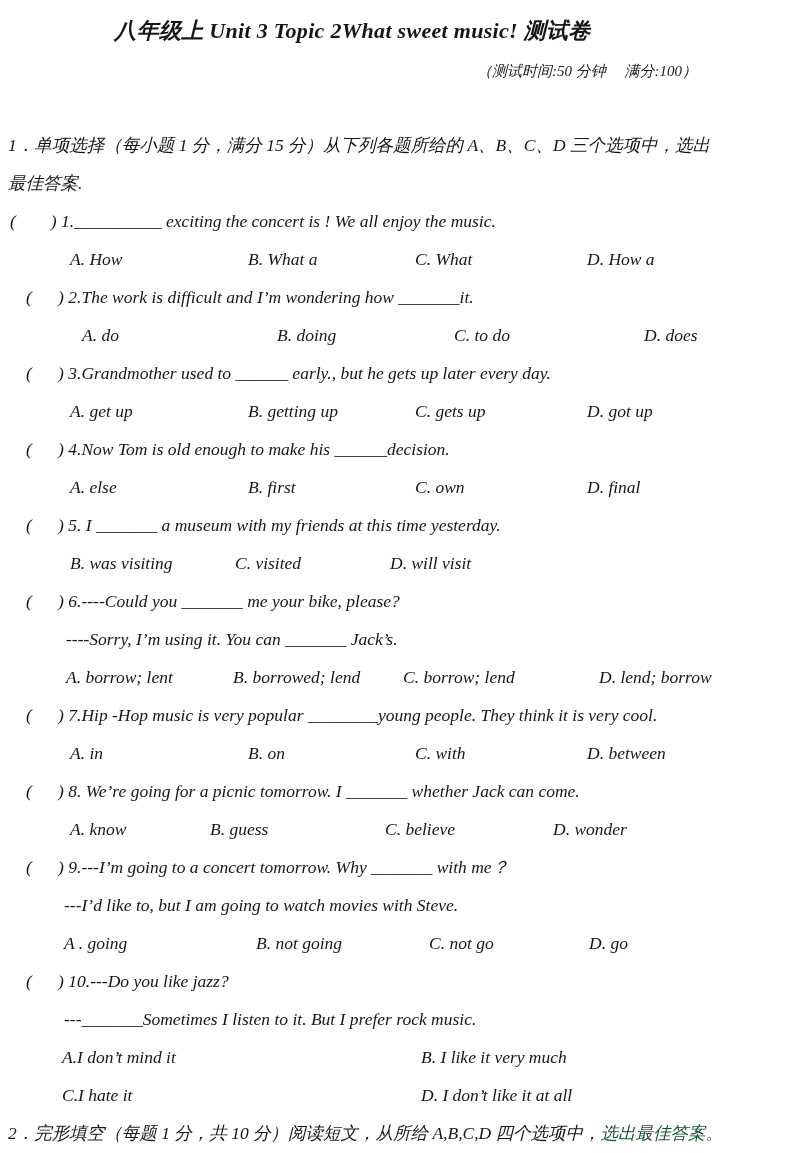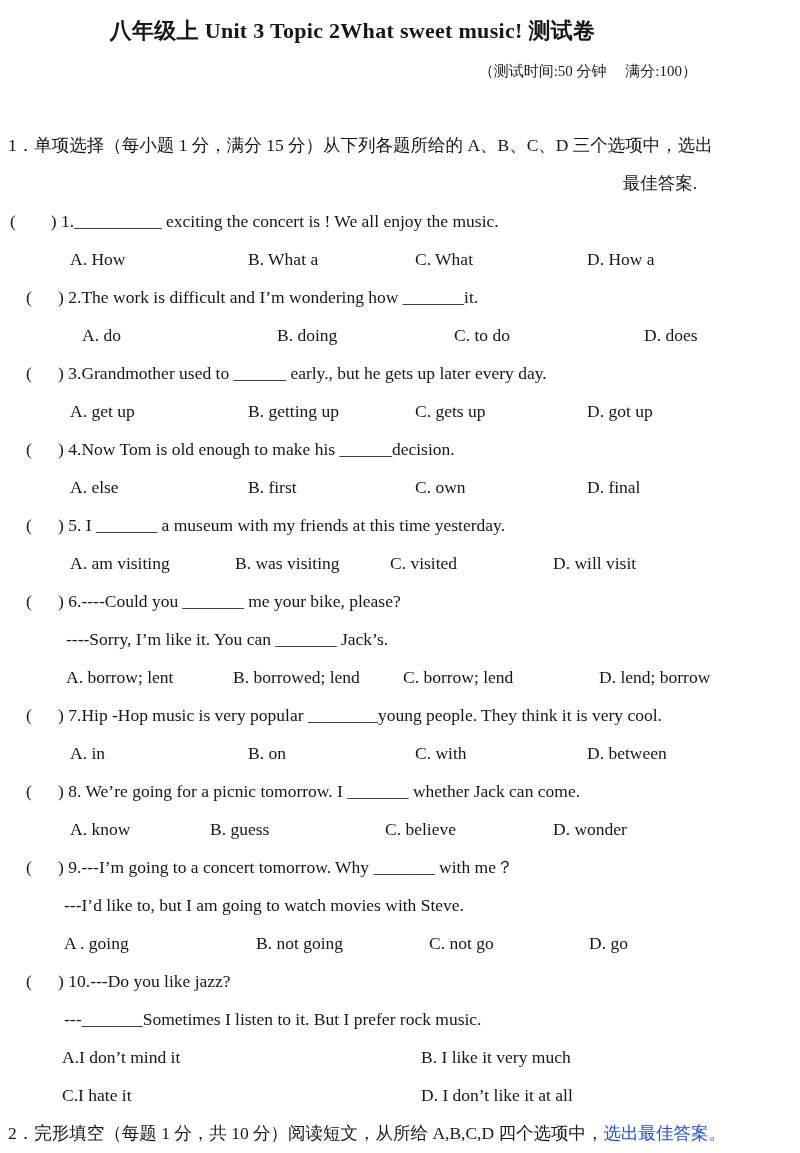--- a/index.html
+++ b/index.html
@@ -3,63 +3,62 @@
 <meta charset="utf-8">
 <style>
   html,body { margin:0; padding:0; }
   body {
     width:800px; height:1153px;
     background:#ffffff;
     color:#161616;
     font-family:"Liberation Serif","DejaVu Serif",serif;
     overflow:hidden;
   }
-  .page { box-sizing:border-box; width:703px; height:1153px; padding:16px 6px 4px 8px; }
+  .page { box-sizing:border-box; width:703px; height:1153px; padding:16px 6px 4px 8px;font-style:italic; }
 
   .title {
     text-align:center;
     font-weight:700;
     font-size:22px;
     line-height:30px;
     letter-spacing:0.3px;
   }
   .subtitle {
     text-align:right;
     font-size:15px;
     line-height:20px;
     margin-top:15px;
     color:#1d1d1d;
   }
 
   .sec-heading {
     margin-top:45px;
     font-size:17.5px;
     line-height:38px;
-    text-align:right;
   }
 
   .stem, .opts, .sec-heading { font-size:17.5px; line-height:38px; white-space:nowrap; }
 
   .stem.first { padding-left:2px; }
   .stem.norm  { padding-left:18px; }
   .cont6  { padding-left:58px; }
   .cont9  { padding-left:56px; }
   .cont10 { padding-left:56px; }
 
   .opts { display:grid; }
   .o-def { padding-left:62px; grid-template-columns:178px 167px 172px auto; }
   .o-q2  { padding-left:74px; grid-template-columns:178px 160px 173px auto;gap:17px; }
   .o-q5  { padding-left:62px; grid-template-columns:165px 155px 163px auto; }
   .o-q6  { padding-left:58px; grid-template-columns:167px 170px 196px auto; }
   .o-q8  { padding-left:62px; grid-template-columns:140px 175px 168px auto; }
   .o-q9  { padding-left:56px; grid-template-columns:192px 173px 160px auto; }
   .o-q10 { padding-left:54px; grid-template-columns:352px auto;gap:7px; }
 
   .sec2 { margin-top:0; font-size:17.5px; line-height:38px; white-space:nowrap; }
-  .faded { color:#1d4ed8; }
+  .faded { color:#14532d; }
 </style>
 </head>
 <body>
 
 <div class="page">
 
   <div class="title">八年级上 Unit 3 Topic 2What sweet music!  测试卷</div>
   <div class="subtitle">（测试时间:50 分钟&nbsp;&nbsp;&nbsp;&nbsp;&nbsp;满分:100）</div>
 
   <div class="sec-heading">
@@ -103,30 +102,29 @@
       <span>A. else</span>
       <span>B. first</span>
       <span>C. own</span>
       <span>D. final</span>
     </div>
   </div>
 
   <div>
     <div class="stem norm">(&nbsp;&nbsp;&nbsp;&nbsp;&nbsp;&nbsp;) 5. I _______ a museum with my friends at this time yesterday.</div>
     <div class="opts o-q5">
-      <span>A. am visiting</span>
       <span>B. was visiting</span>
       <span>C. visited</span>
       <span>D. will visit</span>
     </div>
   </div>
 
   <div>
     <div class="stem norm">(&nbsp;&nbsp;&nbsp;&nbsp;&nbsp;&nbsp;) 6.----Could you _______ me your bike, please?</div>
-    <div class="stem cont6">----Sorry, I’m like it. You can _______ Jack’s.</div>
+    <div class="stem cont6">----Sorry, I’m using it. You can _______ Jack’s.</div>
     <div class="opts o-q6">
       <span>A. borrow; lent</span>
       <span>B. borrowed; lend</span>
       <span>C. borrow; lend</span>
       <span>D. lend; borrow</span>
     </div>
   </div>
 
   <div>
     <div class="stem norm">(&nbsp;&nbsp;&nbsp;&nbsp;&nbsp;&nbsp;) 7.Hip -Hop music is very popular ________young people. They think it is very cool.</div>

